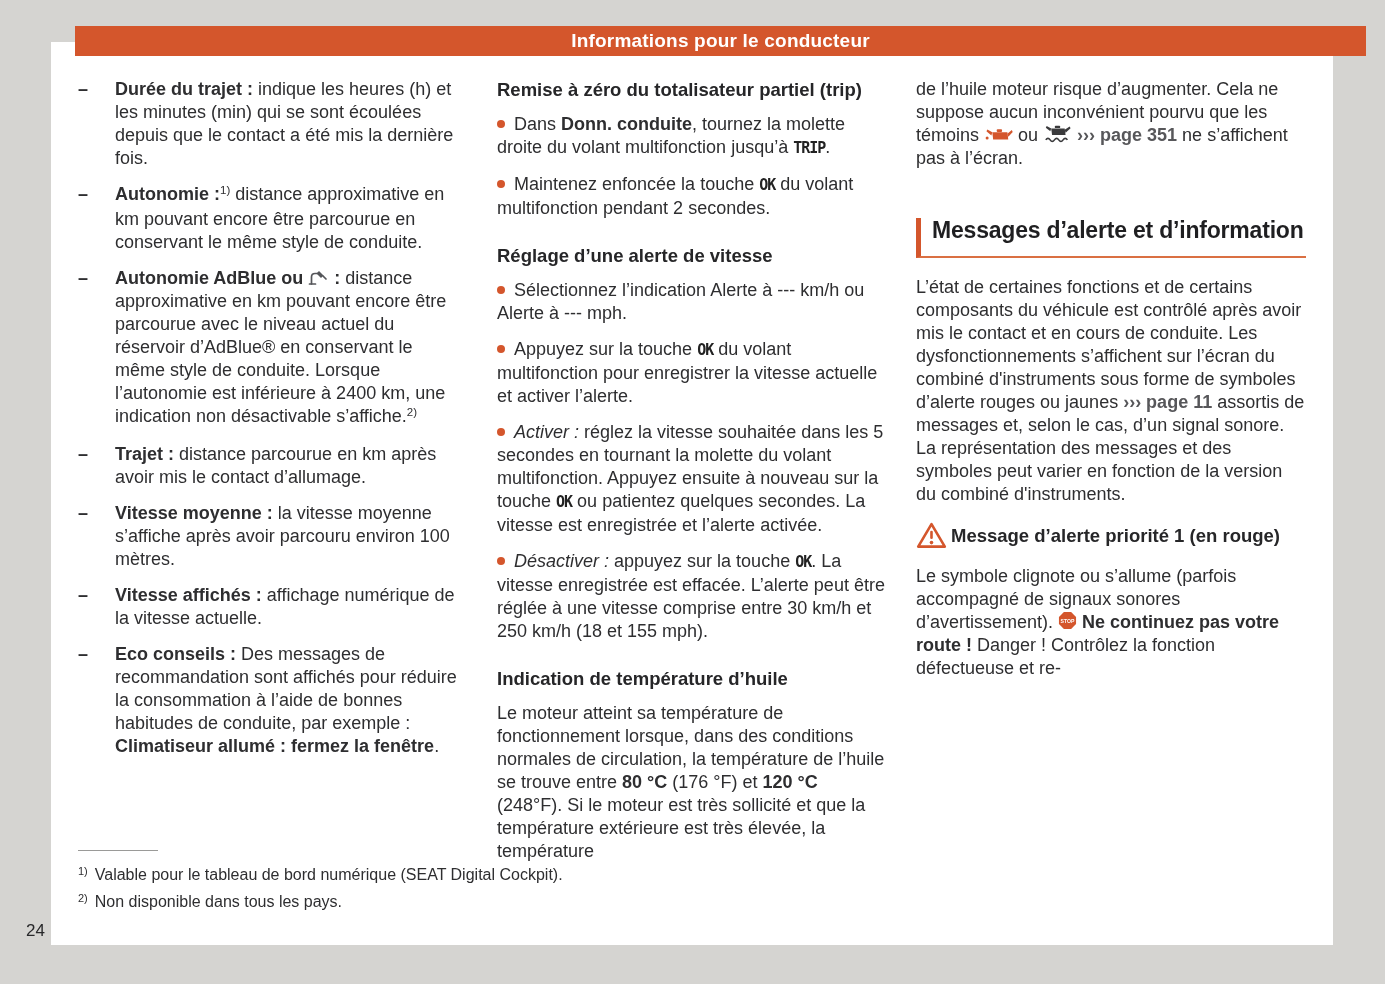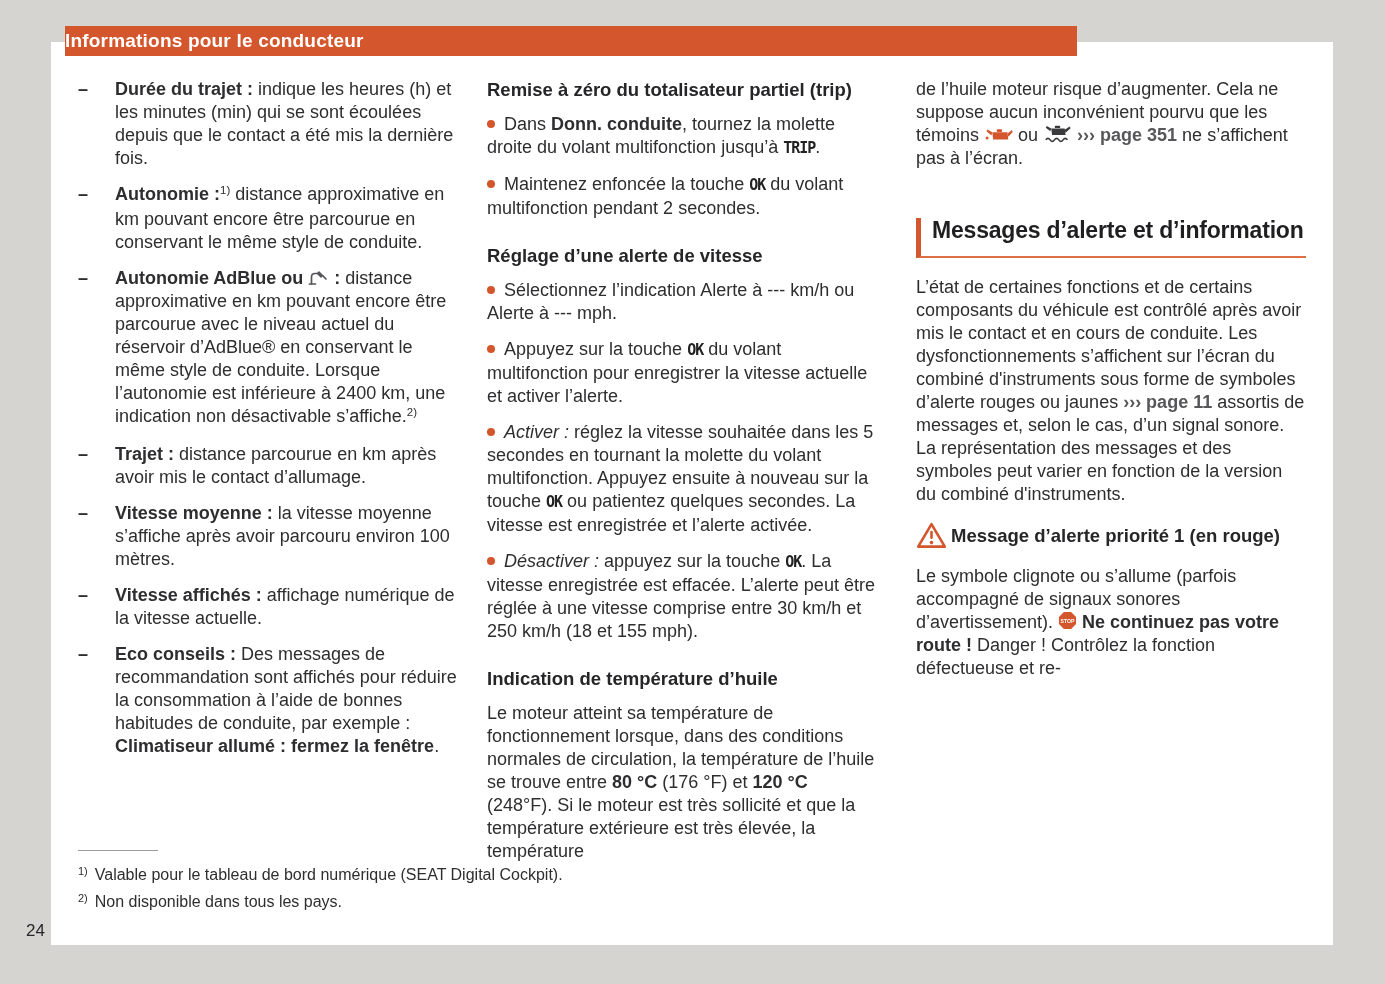--- a/index.html
+++ b/index.html
@@ -8,28 +8,28 @@
     background:#d5d4d1;
     font-family:"Liberation Sans",sans-serif;
     color:#2e2e30;
     -webkit-font-smoothing:antialiased;
   }
   .page{
     position:absolute;left:51px;top:42px;width:1282px;height:903px;
     background:#ffffff;
   }
   .header-bar{
-    position:absolute;left:14px;top:-16px;width:1012px;height:30px;
+    position:absolute;left:24px;top:-16px;width:1291px;height:30px;
     background:#d4562c;color:#fff;
-    display:flex;align-items:center;
+    display:flex;align-items:center;justify-content:center;
     font-weight:700;font-size:19px;letter-spacing:.2px;
   }
   .col{position:absolute;top:36px;font-size:18px;line-height:23px;}
   .col1{left:27px;width:387px;}
-  .col2{left:436px;width:389px;}
+  .col2{left:446px;width:389px;}
   .col3{left:865px;width:390px;}
 
   .dash-item{display:grid;grid-template-columns:37px 1fr;margin:0 0 13px 0;}
   .dash-item .dash{font-weight:700;color:#2e2e30;}
 
   .bullet,.para{margin:0 0 13px 0;}
   .dot{
     display:inline-block;width:8px;height:8px;border-radius:50%;
     background:#d4562c;margin-right:9px;vertical-align:2px;
   }

